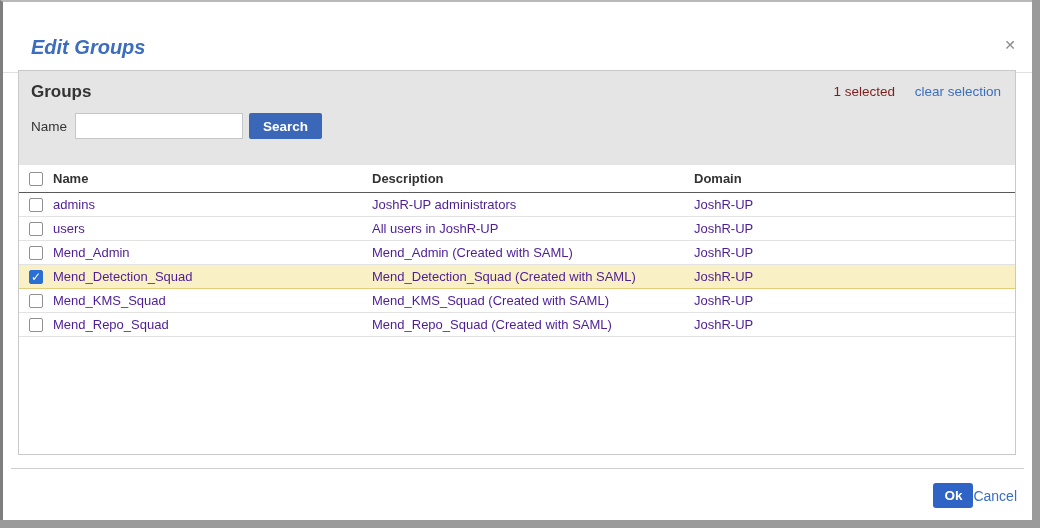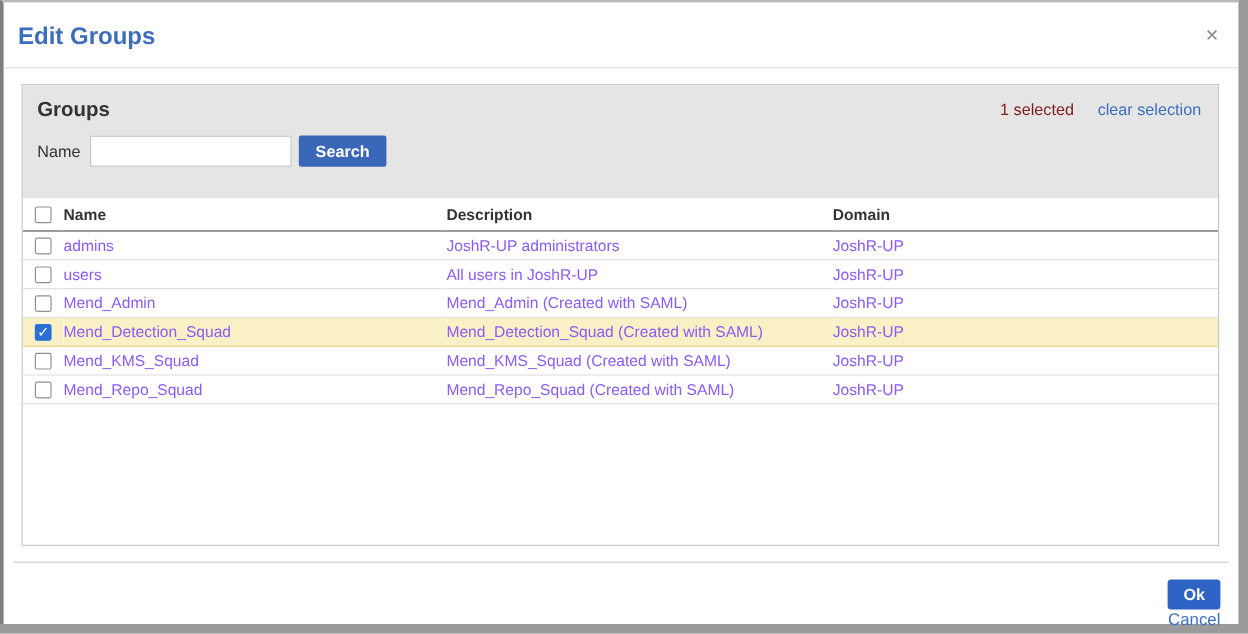--- a/index.html
+++ b/index.html
@@ -35,25 +35,26 @@
     border-left: 3px solid #7e7e7e;
     border-top: 2px solid #b9b9b9;
   }
   
   .dialog-header {
     position: relative;
     height: 55px;
     border-bottom: 1px solid #e0e0e0;
   }
   .dialog-title {
-    margin: 0;
+    margin: 16px;
     padding: 18px 0 0 12px;
     font-size: 20px;
     font-weight: 700;
     color: var(--accent-blue);
+    font-style: italic;
   }
   .close-icon {
     position: absolute;
     top: 20px; right: 16px;
     font-size: 14px;
     color: #8a8a8a;
     cursor: pointer;
     line-height: 1;
   }
   
@@ -140,21 +141,21 @@
     color: #333;
     height: 27px;
     padding: 0;
     border-bottom: 1px solid #5a5a5a;
     background: #fff;
   }
   tbody td {
     height: 24px;
     padding: 0;
     border-bottom: 1px solid #e2e2e2;
-    color: #8b5cf6;
+    color: #4c1d95;
     overflow: hidden;
     white-space: nowrap;
   }
   td.cb-col, th.cb-col { padding-left: 10px; }
   tr.selected td {
     background: var(--selected-row-bg);
     border-top: 1px solid var(--selected-row-border);
     border-bottom: 1px solid var(--selected-row-border);
   }
   tr.hover td { background: var(--hover-row-bg); }
@@ -185,22 +186,22 @@
     position: absolute;
     left: 8px; right: 8px;
     top: 466px;
     border-top: 1px solid #cfcfcf;
   }
   .dialog-footer {
     position: absolute;
     right: 15px;
     top: 481px;
     display: flex;
+    align-items: center;
     gap: 0;
-    flex-direction: column;
   }
   .ok-button {
     background: var(--ok-blue);
     color: #fff;
     border: none;
     border-radius: 3px;
     height: 25px;
     padding: 0 11px;
     font-size: 13.5px;
     font-weight: 700;

